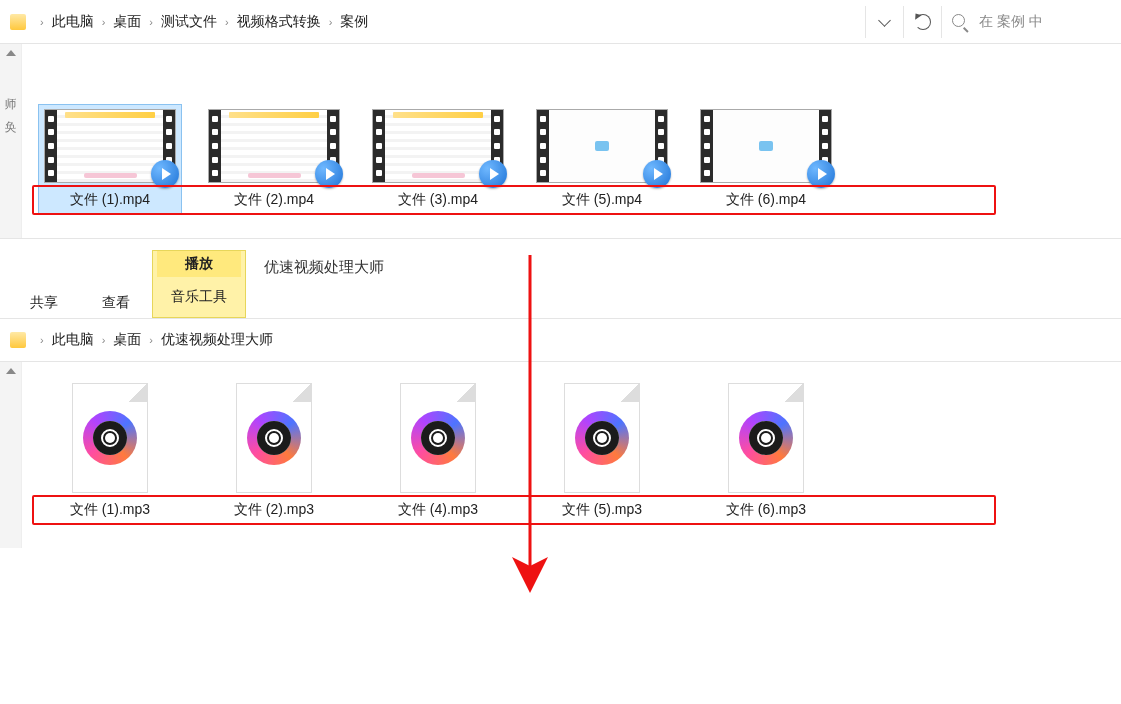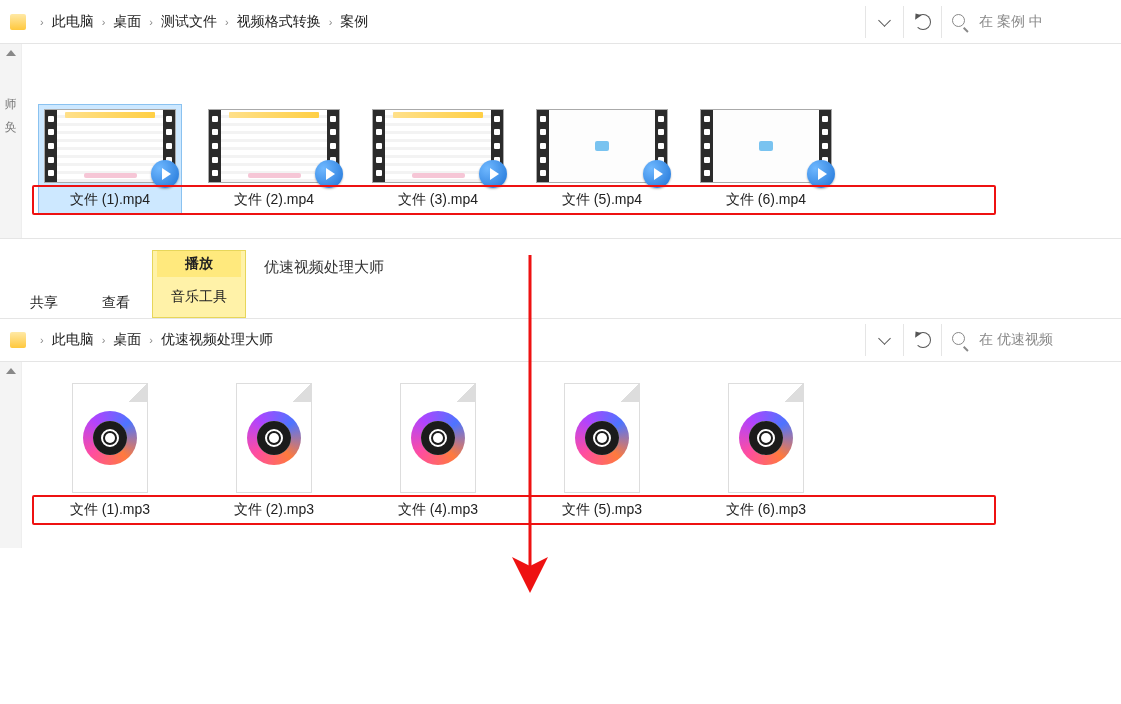--- a/index.html
+++ b/index.html
@@ -244,32 +244,20 @@
   <div class="addr-row" style="border-top:1px solid #e5e5e5;">
     <div class="folder-stub"></div>
     <div class="crumbs" id="crumbs-bot">
         <span class="crumb-sep">›</span>
         <span class="crumb">此电脑</span>
         <span class="crumb-sep">›</span>
         <span class="crumb">桌面</span>
         <span class="crumb-sep">›</span>
         <span class="crumb">优速视频处理大师</span>
       </div>
-    <div class="addr-tools">
-      <div class="addr-btn">
-          <span class="chev-down"></span>
-        </div>
-      <div class="addr-btn">
-          <span class="refresh-icon"></span>
-        </div>
-      <div class="search-box">
-        <span class="search-icon"></span>
-        <span>在 优速视频</span>
-      </div>
-    </div>
   </div>
 
   <div class="pane" id="pane-bot">
     <div class="scroll-gutter">
       <span class="scroll-up"></span>
     </div>
     <div class="grid" id="grid-bot">
         <div class="item">
           <div class="aud">
             <div class="page"></div>

